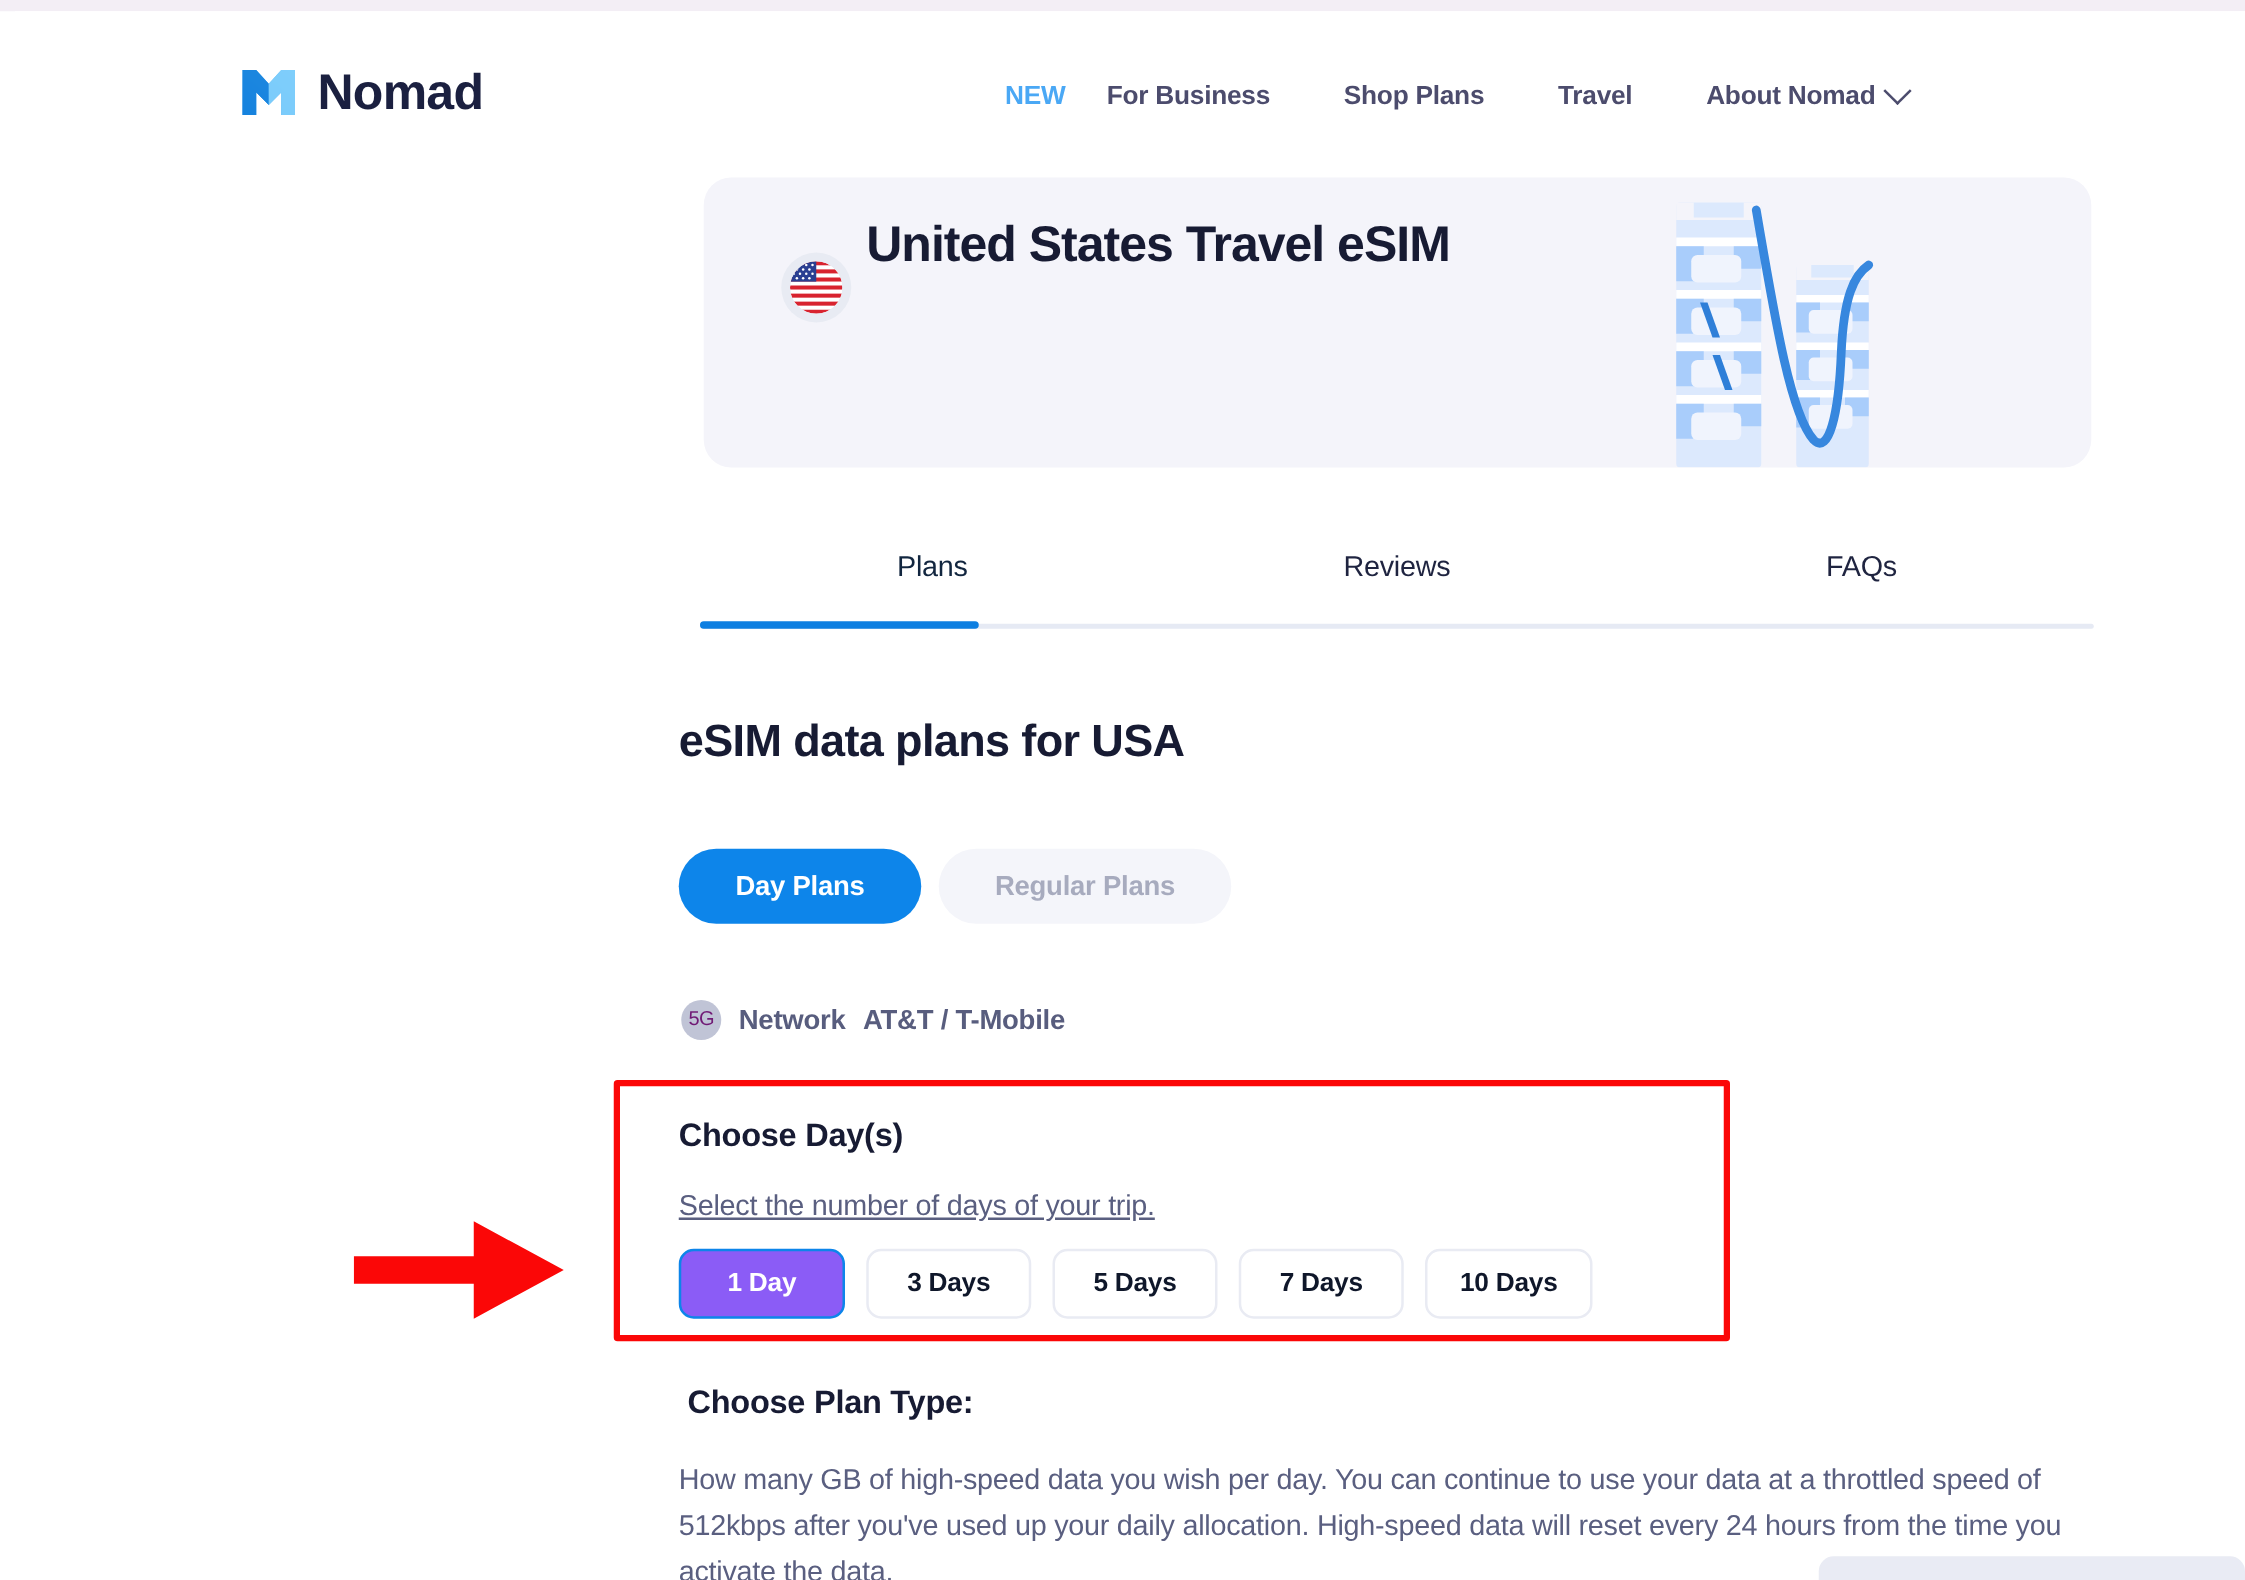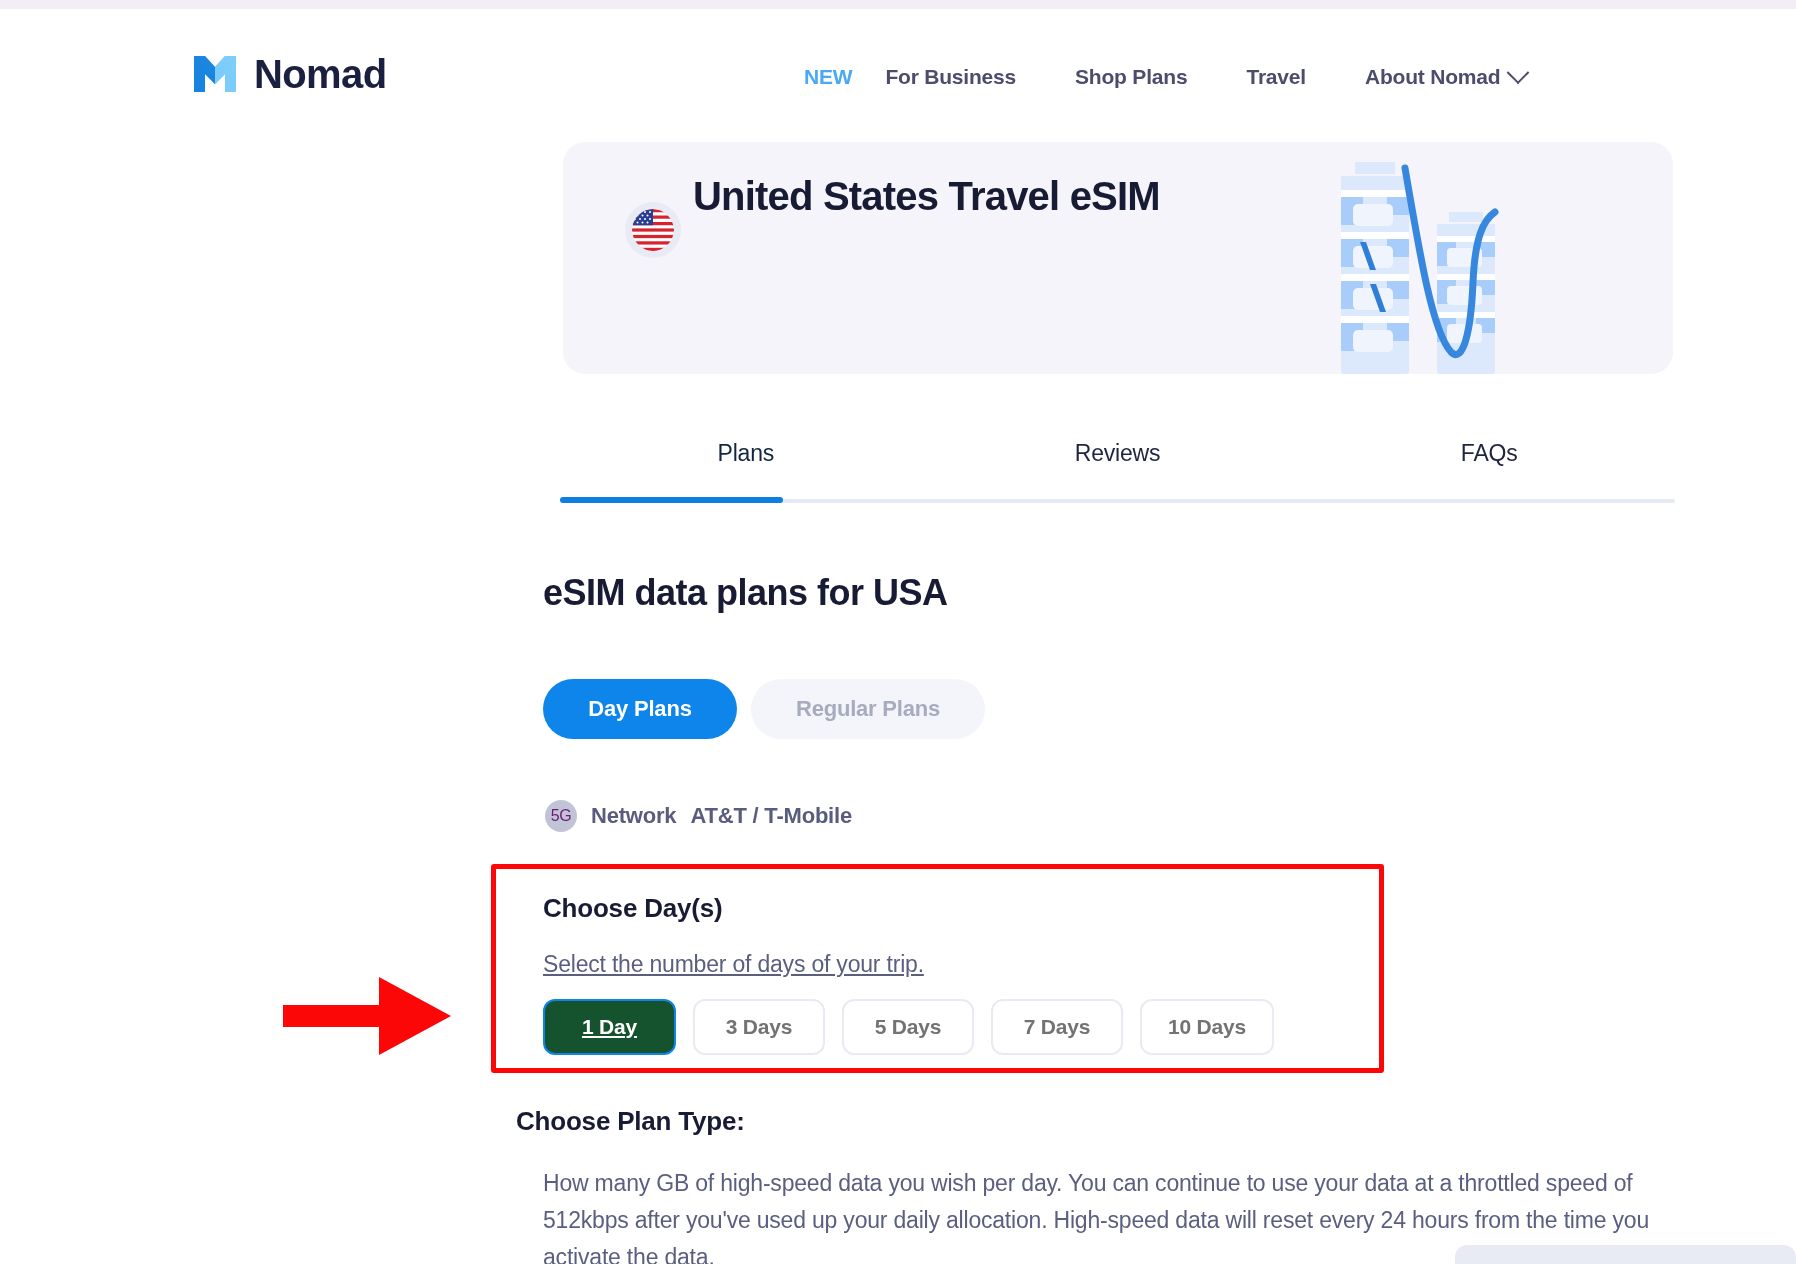--- a/index.html
+++ b/index.html
@@ -284,45 +284,44 @@
     border-radius: 12px;
     display: flex;
     align-items: center;
     justify-content: center;
     font-size: 21px;
     font-weight: 700;
     cursor: pointer;
     letter-spacing: -0.2px;
     background: #ffffff;
     border: 2px solid #e9ebf3;
-    color: #737373;
+    color: #0f172a;
     padding: 0 26px;
     min-width: 132px;
   }
   .day-btn.sel {
-    background: #14532d;
+    background: #8b5cf6;
     border-color: #0d85ea;
     color: #ffffff;
     min-width: 133px;
-    text-decoration: underline;
   }
 
   
   .red-arrow {
     position: absolute;
     left: 283px;
     top: 969px;
     width: 172px;
     height: 93px;
   }
 
   
   .plan-type-title {
     position: absolute;
-    left: 516px;
+    left: 550px;
     top: 1106px;
     font-size: 26px;
     font-weight: 800;
     color: #171b33;
     letter-spacing: -0.2px;
   }
   .plan-type-desc {
     position: absolute;
     left: 543px;
     top: 1165px;

